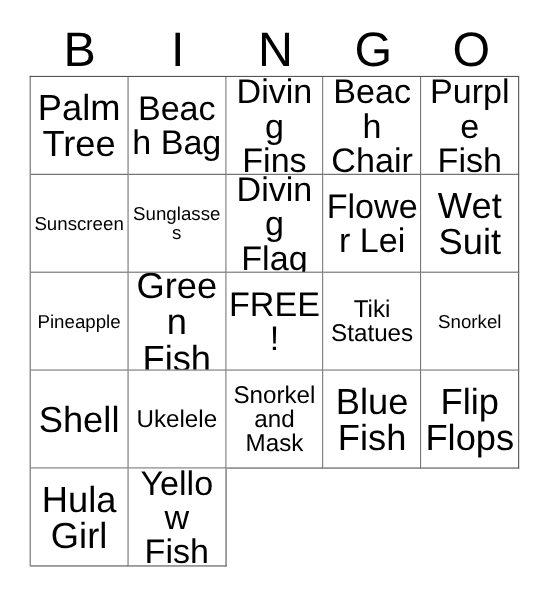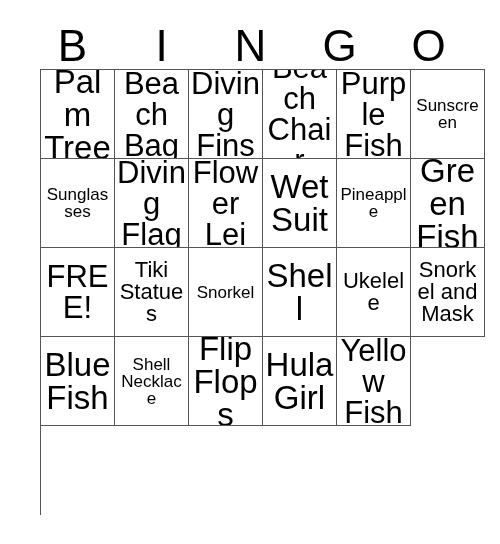--- a/index.html
+++ b/index.html
@@ -40,26 +40,26 @@
     line-height: 1;
     font-weight: 400;
     letter-spacing: 0;
     color: #000000;
     user-select: none;
   }
 
   
   .grid {
     position: absolute;
-    left: 40px;
+    left: 27px;
     top: 69px;
     width: 445px;
     height: 446px;
     display: grid;
-    grid-template-columns: repeat(6, 1fr);
+    grid-template-columns: repeat(5, 1fr);
     grid-template-rows: repeat(5, 1fr);
     border-top: 1px solid #555555;
     border-left: 1px solid #555555;
     box-sizing: border-box;
     background: #ffffff;
   }
 
   .cell {
     border-right: 1px solid #555555;
     border-bottom: 1px solid #555555;
@@ -158,23 +158,20 @@
         <span class="cell-text fs-sm">Ukelele</span>
       </div>
     <div class="cell">
         <span class="cell-text fs-sm">Snorkel and Mask</span>
       </div>
 
     <div class="cell">
         <span class="cell-text fs-xl">Blue Fish</span>
       </div>
     <div class="cell">
-        <span class="cell-text fs-xs">Shell Necklace</span>
-      </div>
-    <div class="cell">
         <span class="cell-text fs-xl">Flip Flops</span>
       </div>
     <div class="cell">
         <span class="cell-text fs-xl">Hula Girl</span>
       </div>
     <div class="cell">
         <span class="cell-text fs-lg">Yellow Fish</span>
       </div>
 
   </div>

